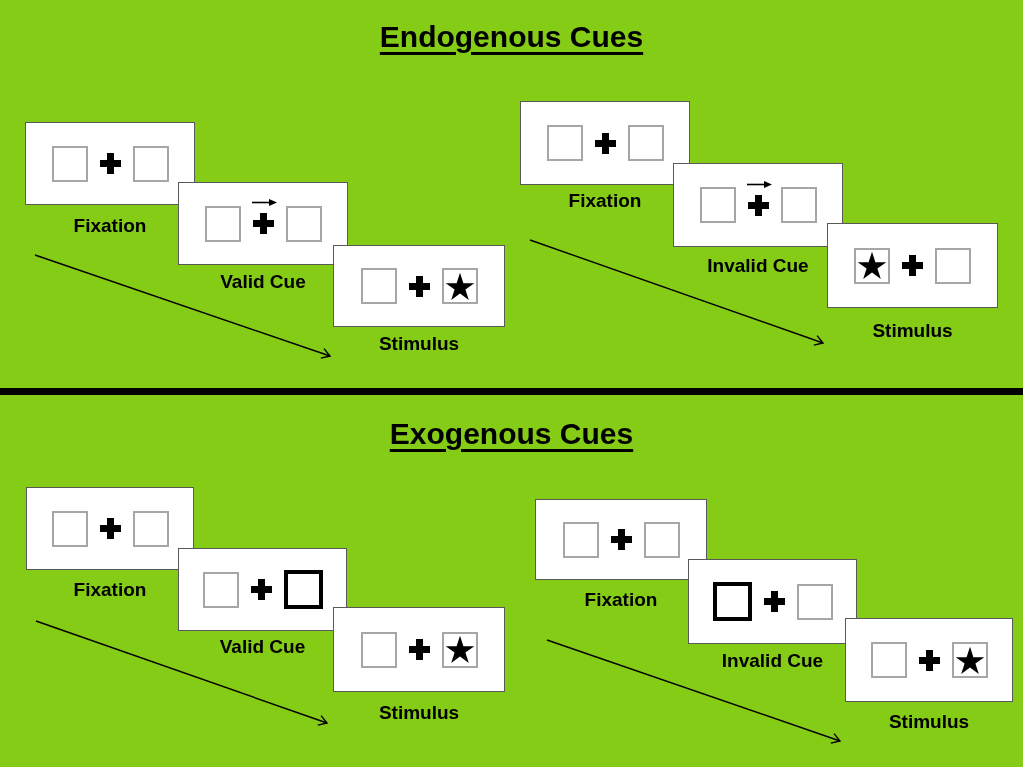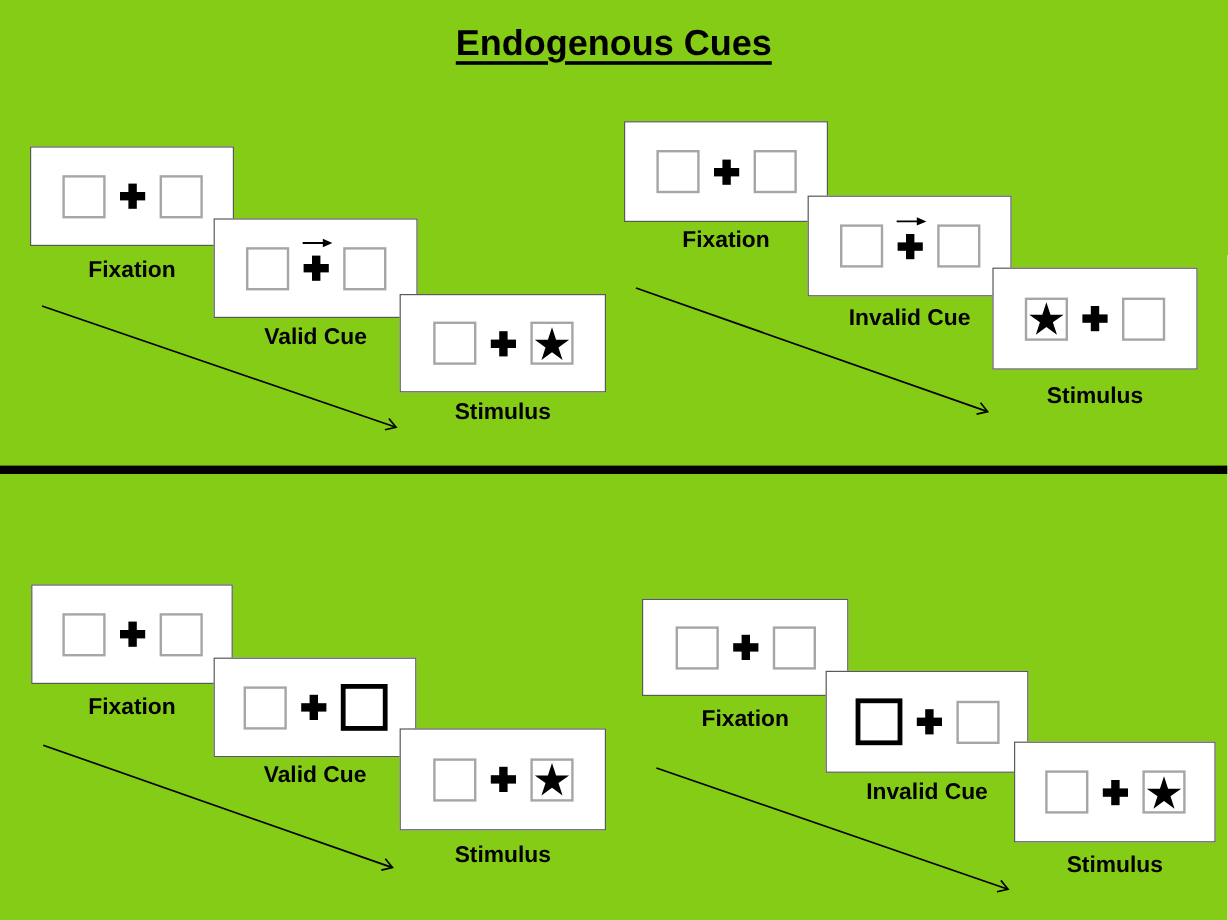--- a/index.html
+++ b/index.html
@@ -116,20 +116,21 @@
     <defs>
         <marker id="ah2" markerWidth="12" markerHeight="12" refX="10" refY="6" orient="auto" markerUnits="userSpaceOnUse">
           <path d="M2,1 L10,6 L2,11" fill="none" stroke="#000" stroke-width="1.4"></path>
         </marker>
       </defs>
     <line x1="5" y1="10" x2="298" y2="113" stroke="#000" stroke-width="1.4" marker-end="url(#ah2)"></line>
   </svg>
 
   <div class="divider"></div>
 
+  <div class="section-title" style="top:417px;">Exogenous Cues</div>
 
   <div class="card" style="left:26px;top:487px;width:168px;height:83px;z-index:1">
     <span class="box"></span>
     <span class="plus"></span>
     <span class="box"></span>
   </div>
   <div class="step-label" style="left:26px;top:580px;width:168px">Fixation</div>
 
   <div class="card" style="left:178px;top:548px;width:169px;height:83px;z-index:2">
     <span class="box"></span>

